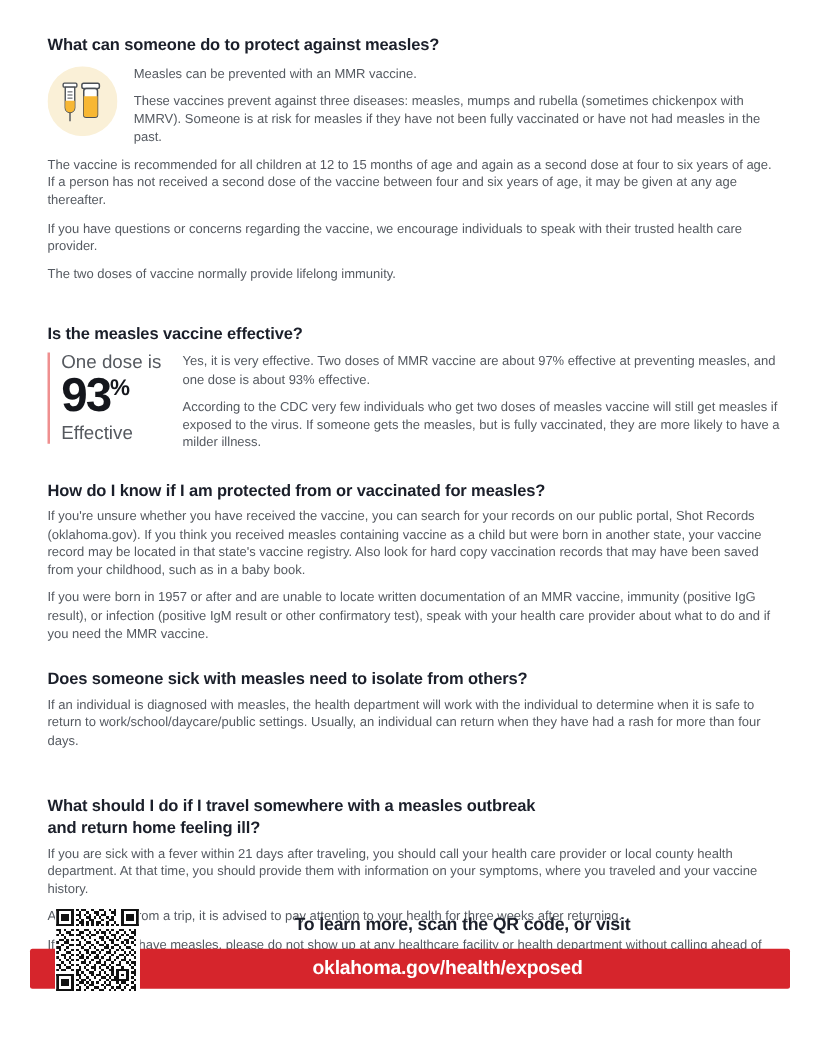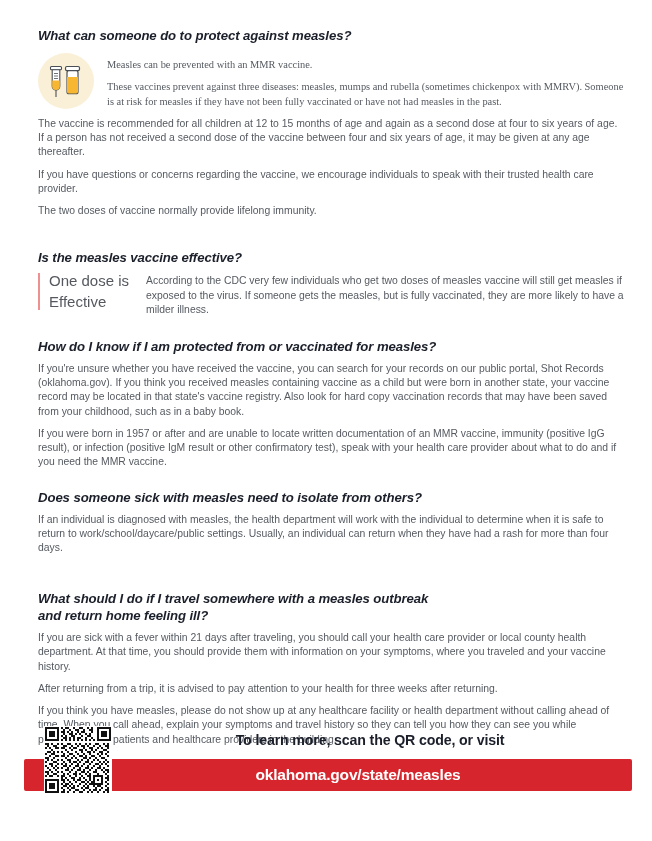--- a/index.html
+++ b/index.html
@@ -29,40 +29,38 @@
     width: 586px;
   }
 
   h2.section-heading {
     font-size: 13.2px;
     line-height: 1.28;
     font-weight: bold;
     color: #1b1f2a;
     margin: 0 0 6px 0;
     letter-spacing: -0.1px;
-    font-style: italic;
   }
   .section {
     margin-bottom: 17px;
   }
   p.body-text {
     font-size: 10.4px;
     line-height: 1.37;
     margin: 0 0 8px 0;
     color: #555a61;
   }
   p.body-text:last-child { margin-bottom: 0; }
 
   
   .icon-row {
     display: flex;
-    align-items: flex-end;
+    align-items: flex-start;
     gap: 13px;
     margin-bottom: 8px;
-    font-family: Liberation Serif, serif;
   }
   .vaccine-icon-wrap {
     flex: 0 0 auto;
     width: 56px;
     height: 56px;
     margin-top: 2px;
   }
   .icon-text-col { flex: 1 1 auto; padding-top: 2px; }
   .icon-text-col p.body-text { margin-bottom: 8px; }
   .icon-text-col p.body-text:last-child { margin-bottom: 0; }
@@ -201,23 +199,28 @@
       <p class="body-text">If you have questions or concerns regarding the vaccine, we encourage individuals to speak with their trusted health care provider.</p>
       <p class="body-text">The two doses of vaccine normally provide lifelong immunity.</p>
     </div>
 
     <div class="section" style="margin-top:32px;">
       <h2 class="section-heading">Is the measles vaccine effective?</h2>
 
       <div class="stat-row">
         <div class="stat-block">
           <div class="stat-label-top">One dose is</div>
+          <div class="stat-value">
+            <span class="stat-number">93</span>
+            <span class="stat-pct">%</span>
+          </div>
           <div class="stat-label-bottom">Effective</div>
         </div>
         <div class="stat-text-col">
+          <p class="body-text">Yes, it is very effective. Two doses of MMR vaccine are about 97% effective at preventing measles, and one dose is about 93% effective.</p>
           <p class="body-text">According to the CDC very few individuals who get two doses of measles vaccine will still get measles if exposed to the virus. If someone gets the measles, but is fully vaccinated, they are more likely to have a milder illness.</p>
         </div>
       </div>
     </div>
 
     <div class="section" style="margin-top:22px;">
       <h2 class="section-heading">How do I know if I am protected from or vaccinated for measles?</h2>
       <p class="body-text">If you're unsure whether you have received the vaccine, you can search for your records on our public portal, Shot Records (oklahoma.gov). If you think you received measles containing vaccine as a child but were born in another state, your vaccine record may be located in that state's vaccine registry. Also look for hard copy vaccination records that may have been saved from your childhood, such as in a baby book.</p>
       <p class="body-text">If you were born in 1957 or after and are unable to locate written documentation of an MMR vaccine, immunity (positive IgG result), or infection (positive IgM result or other confirmatory test), speak with your health care provider about what to do and if you need the MMR vaccine.</p>
     </div>
@@ -235,21 +238,21 @@
       <p class="body-text">If you are sick with a fever within 21 days after traveling, you should call your health care provider or local county health department. At that time, you should provide them with information on your symptoms, where you traveled and your vaccine history.</p>
       <p class="body-text">After returning from a trip, it is advised to pay attention to your health for three weeks after returning.</p>
       <p class="body-text">If you think you have measles, please do not show up at any healthcare facility or health department without calling ahead of time. When you call ahead, explain your symptoms and travel history so they can tell you how they can see you while protecting other patients and healthcare providers in the building.</p>
     </div>
 
   </div>
 
   <div class="footer">
     <div class="footer-tagline">To learn more, scan the QR code, or visit</div>
     <div class="footer-redbar"></div>
-    <div class="footer-url">oklahoma.gov/state/measles</div>
+    <div class="footer-url">oklahoma.gov/health/exposed</div>
   </div>
 
   <div class="qr-wrap">
     <svg width="66" height="66" viewBox="0 0 33 33" shape-rendering="crispEdges">
       <rect width="33" height="33" fill="#ffffff"></rect>
       <g fill="#111111">
 
         <rect x="0" y="0" width="7" height="1"></rect>
           <rect x="0" y="6" width="7" height="1"></rect>
         <rect x="0" y="0" width="1" height="7"></rect>

